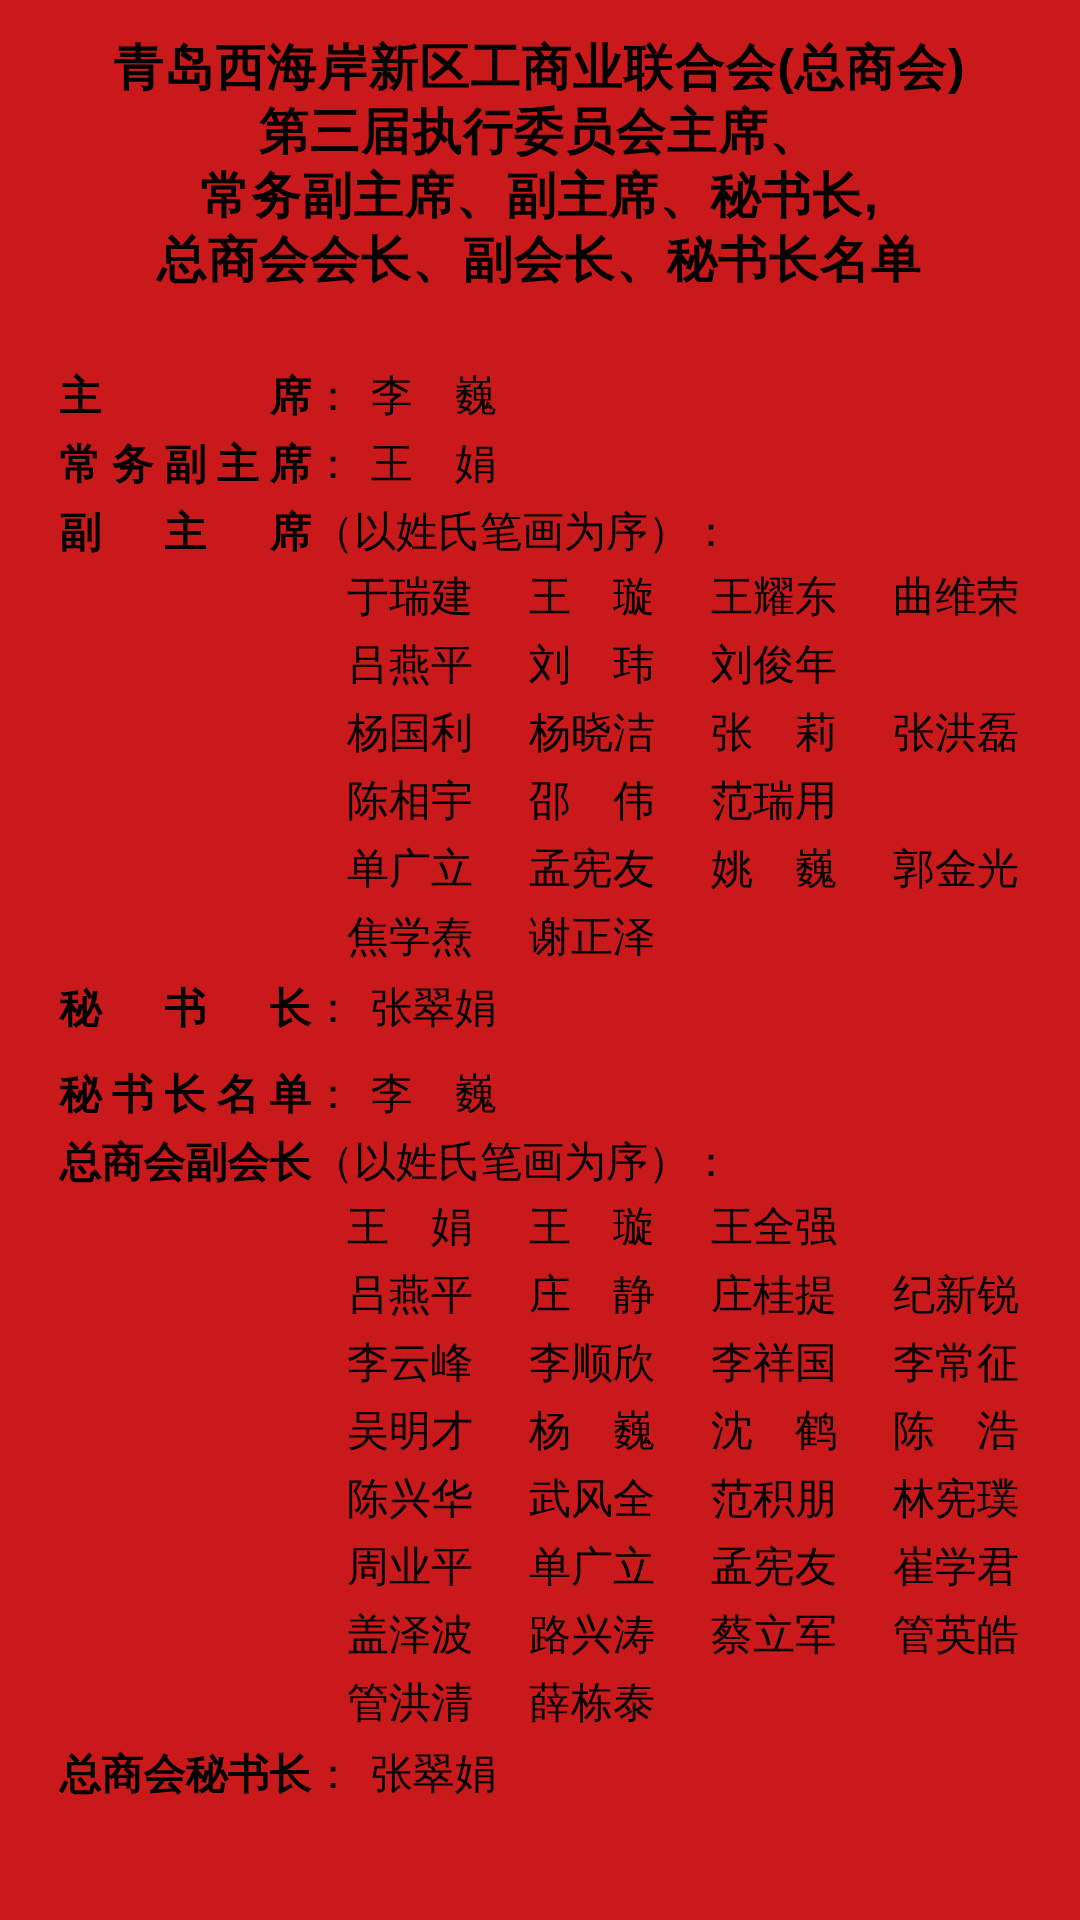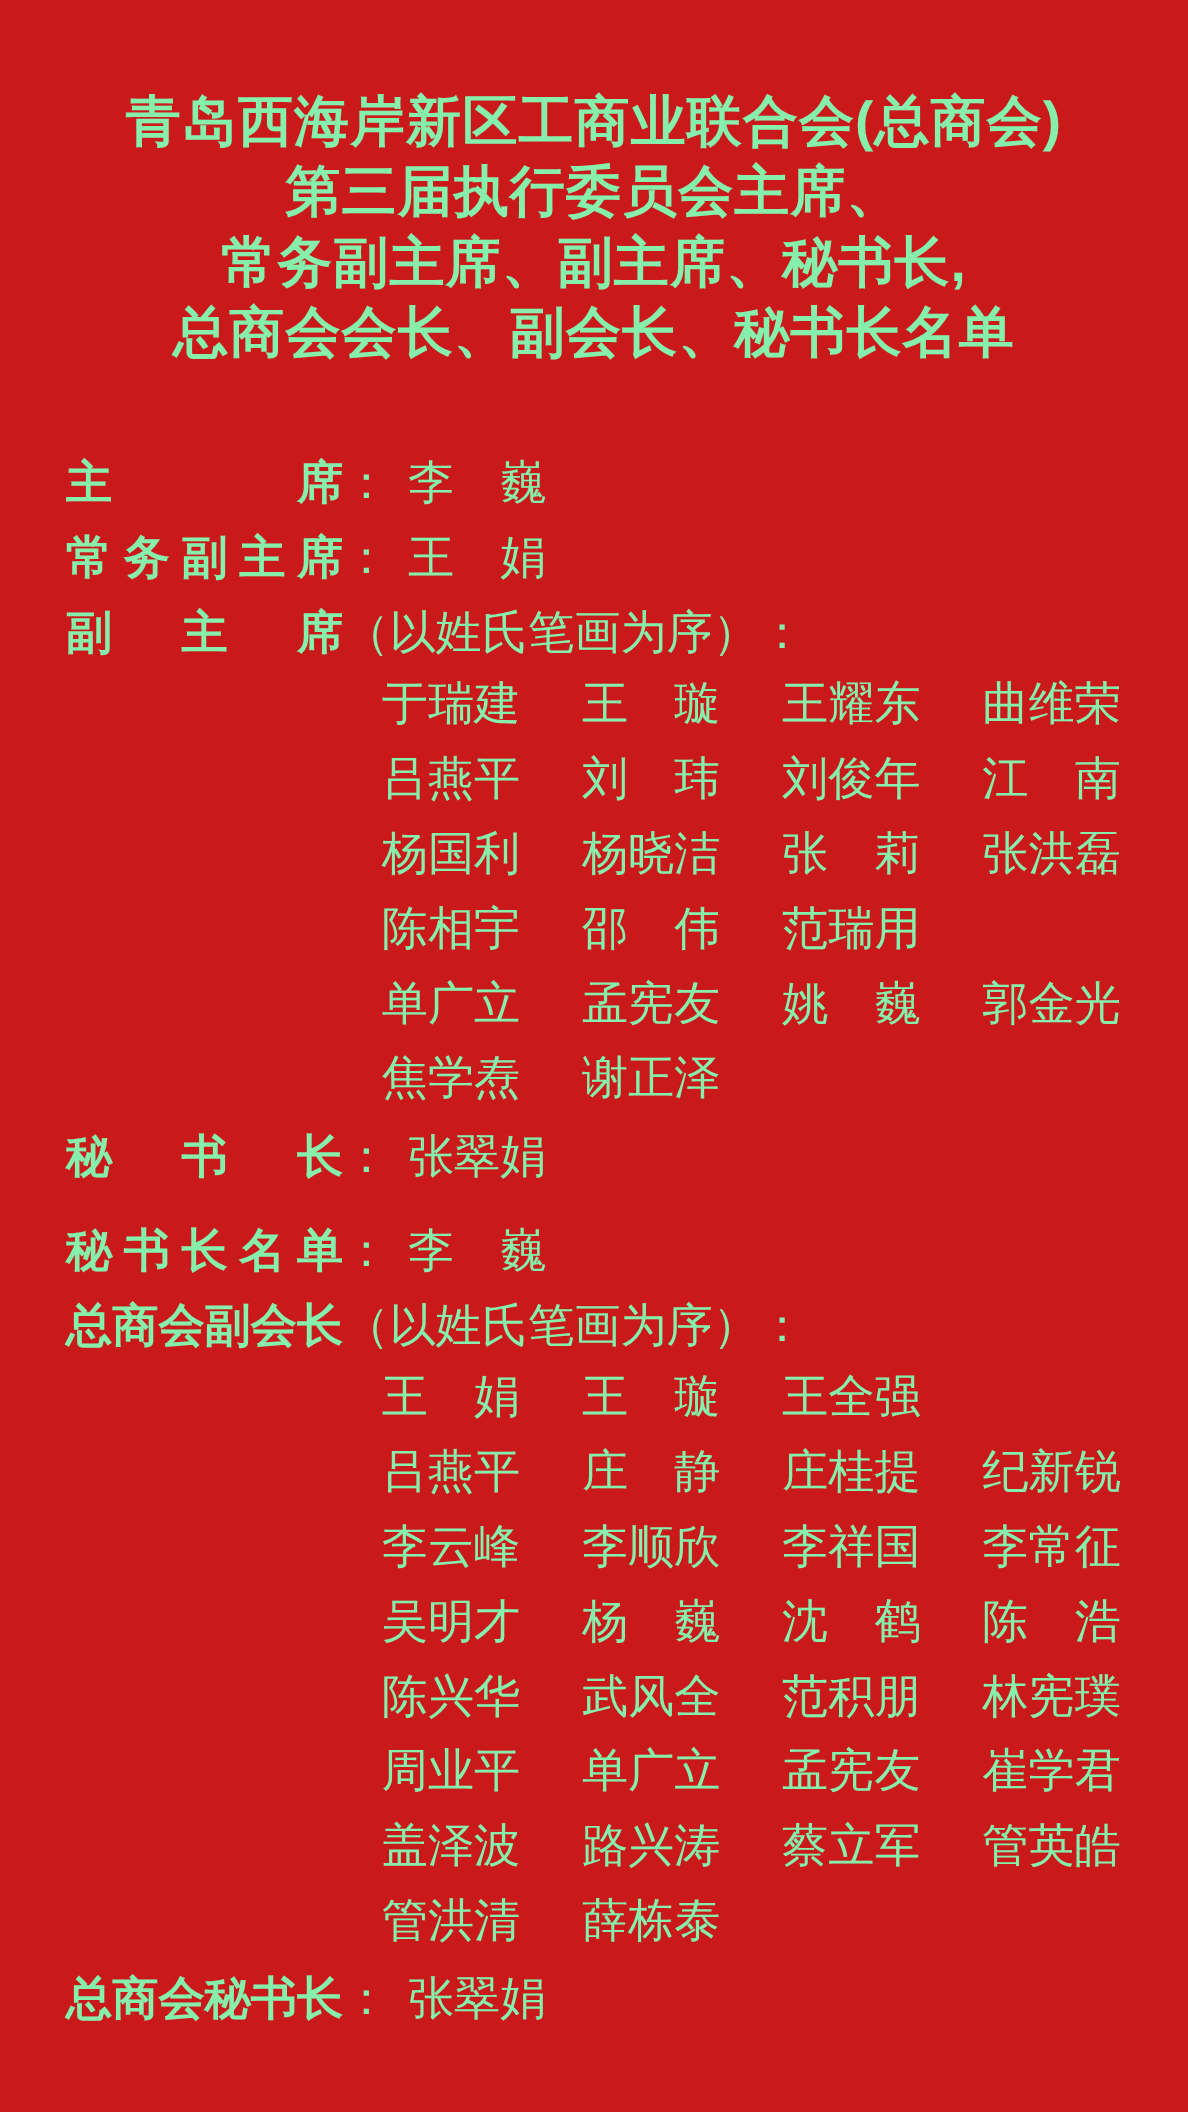--- a/index.html
+++ b/index.html
@@ -1,23 +1,23 @@
 <!DOCTYPE html>
 <html><head>
 <meta charset="utf-8">
 <style>
   html, body { margin: 0; padding: 0; }
   .page {
     width: 1080px;
     height: 1920px;
     background: #c9191a;
-    color: #86efac;
+    color: #000000;
     font-family: "Liberation Sans", sans-serif;
     box-sizing: border-box;
-    padding-top: 78px;
+    padding-top: 35px;
     overflow: hidden;
   }
   .title {
     text-align: center;
     font-size: 50px;
     line-height: 64px;
     font-weight: 700;
     letter-spacing: 1px;
   }
   .content {
@@ -66,21 +66,20 @@
       <div class="grid-row">
         <span class="cell">于瑞建</span>
         <span class="cell">王　璇</span>
         <span class="cell">王耀东</span>
         <span class="cell">曲维荣</span>
       </div>
       <div class="grid-row">
         <span class="cell">吕燕平</span>
         <span class="cell">刘　玮</span>
         <span class="cell">刘俊年</span>
-        <span class="cell">江　南</span>
       </div>
       <div class="grid-row">
         <span class="cell">杨国利</span>
         <span class="cell">杨晓洁</span>
         <span class="cell">张　莉</span>
         <span class="cell">张洪磊</span>
       </div>
       <div class="grid-row">
         <span class="cell">陈相宇</span>
         <span class="cell">邵　伟</span>

